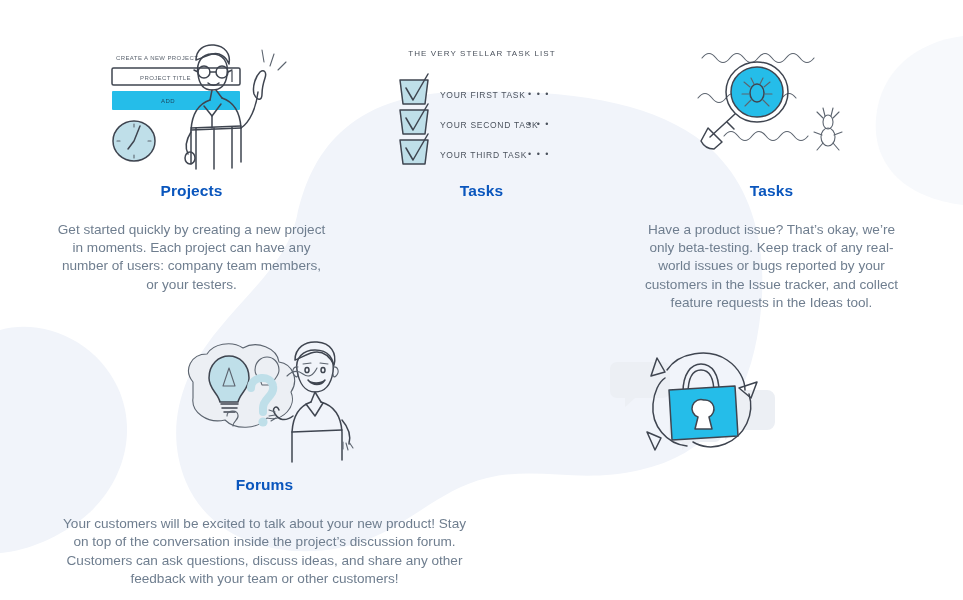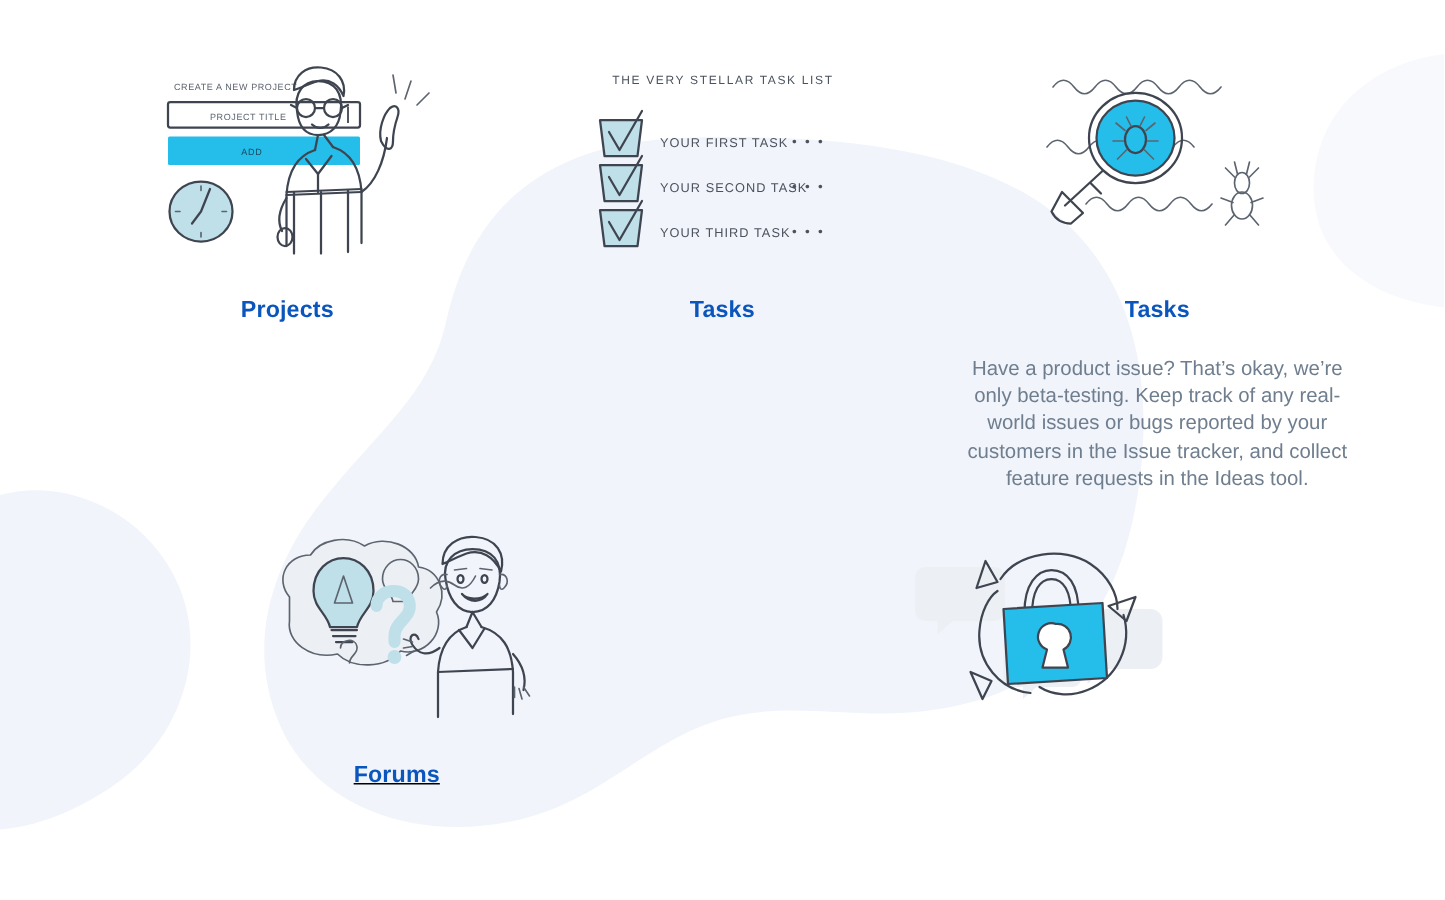--- a/index.html
+++ b/index.html
@@ -44,37 +44,37 @@
   .feature-row.row-2 { margin-top: 24px; }
 
   .feature-card {
     box-sizing: border-box;
     display: flex;
     flex-direction: column;
     align-items: center;
     text-align: center;
   }
   .feature-row.row-1 .feature-card { width: 290px; }
-  .feature-row.row-2 .feature-card { width: 434px; text-decoration: underline; }
+  .feature-row.row-2 .feature-card { width: 434px; }
 
   .illus {
     height: 138px;
     display: flex;
     align-items: center;
     justify-content: center;
     margin-bottom: 8px;
   }
   .feature-row.row-2 .illus { height: 132px; }
 
   .feature-title {
     font-size: 15.5px;
     font-weight: bold;
     color: #0a56bd;
     letter-spacing: 0.1px;
-    margin: 16px 0 20px 0;
+    margin: 0 0 20px 0;
     line-height: 1.2;
   }
   .feature-body {
     font-size: 13.6px;
     line-height: 1.35;
     color: #6f7e8f;
     margin: 0;
     padding: 0 8px;
   }
   .feature-row.row-2 .feature-body { padding: 0 10px; }
@@ -153,20 +153,21 @@
 
             <path class="sketch" d="M149,92 C158,86 164,72 166,56"></path>
             <path class="sketch" d="M162,58 C160,50 164,40 168,36 C172,33 175,36 173,42
                                     C171,48 170,54 170,58 C170,64 166,66 162,58 Z"></path>
 
             <path class="sketch-thin" d="M178,30 L182,18 M186,34 L194,26 M172,26 L170,14"></path>
           </g>
         </svg>
       </div>
       <h3 class="feature-title">Projects</h3>
+      <p class="feature-body">Get started quickly by creating a new project in moments. Each project can have any number of users: company team members, or your testers.</p>
     </article>
 
     <article class="feature-card">
       <div class="illus">
         <svg width="200" height="138" viewBox="0 0 200 138" xmlns="http://www.w3.org/2000/svg">
           <text x="100" y="20" text-anchor="middle" style="font-size:8px;letter-spacing:1.1px" fill="#4b525d">THE VERY STELLAR TASK LIST</text>
 
           <g>
             <path class="pale-fill" d="M18,44 L46,44 L43,68 L21,68 Z"></path>
             <path class="sketch" d="M18,44 L46,44 L43,68 L21,68 Z"></path>
@@ -292,20 +293,21 @@
             <path class="sketch-thin" d="M110,76 L104,74 M110,79 L104,80 M111,82 L106,85"></path>
             <path class="sketch" d="M177,84 C184,92 186,100 184,108"></path>
             <path class="sketch-thin" d="M184,106 L188,112 M181,107 L183,114 M178,106 L178,113"></path>
             <path class="sketch" d="M127,96 L177,94"></path>
           </g>
 
           <path class="sketch-thin" d="M122,40 q8,-8 16,-2 t14,-6" stroke="#dfe4ec"></path>
         </svg>
       </div>
       <h3 class="feature-title">Forums</h3>
+      <p class="feature-body">Your customers will be excited to talk about your new product! Stay on top of the conversation inside the project’s discussion forum. Customers can ask questions, discuss ideas, and share any other feedback with your team or other customers!</p>
     </article>
 
     <article class="feature-card">
       <div class="illus">
         <svg width="200" height="132" viewBox="0 0 200 132" xmlns="http://www.w3.org/2000/svg">
 
           <g>
             <path class="ghost" d="M18,26 h46 a7,7 0 0 1 7,7 v22 a7,7 0 0 1 -7,7 h-28
                                    l-10,9 v-9 h-8 a7,7 0 0 1 -7,-7 v-22 a7,7 0 0 1 7,-7 z"></path>
             <path class="ghost" d="M116,54 h52 a8,8 0 0 1 8,8 v24 a8,8 0 0 1 -8,8 h-30

